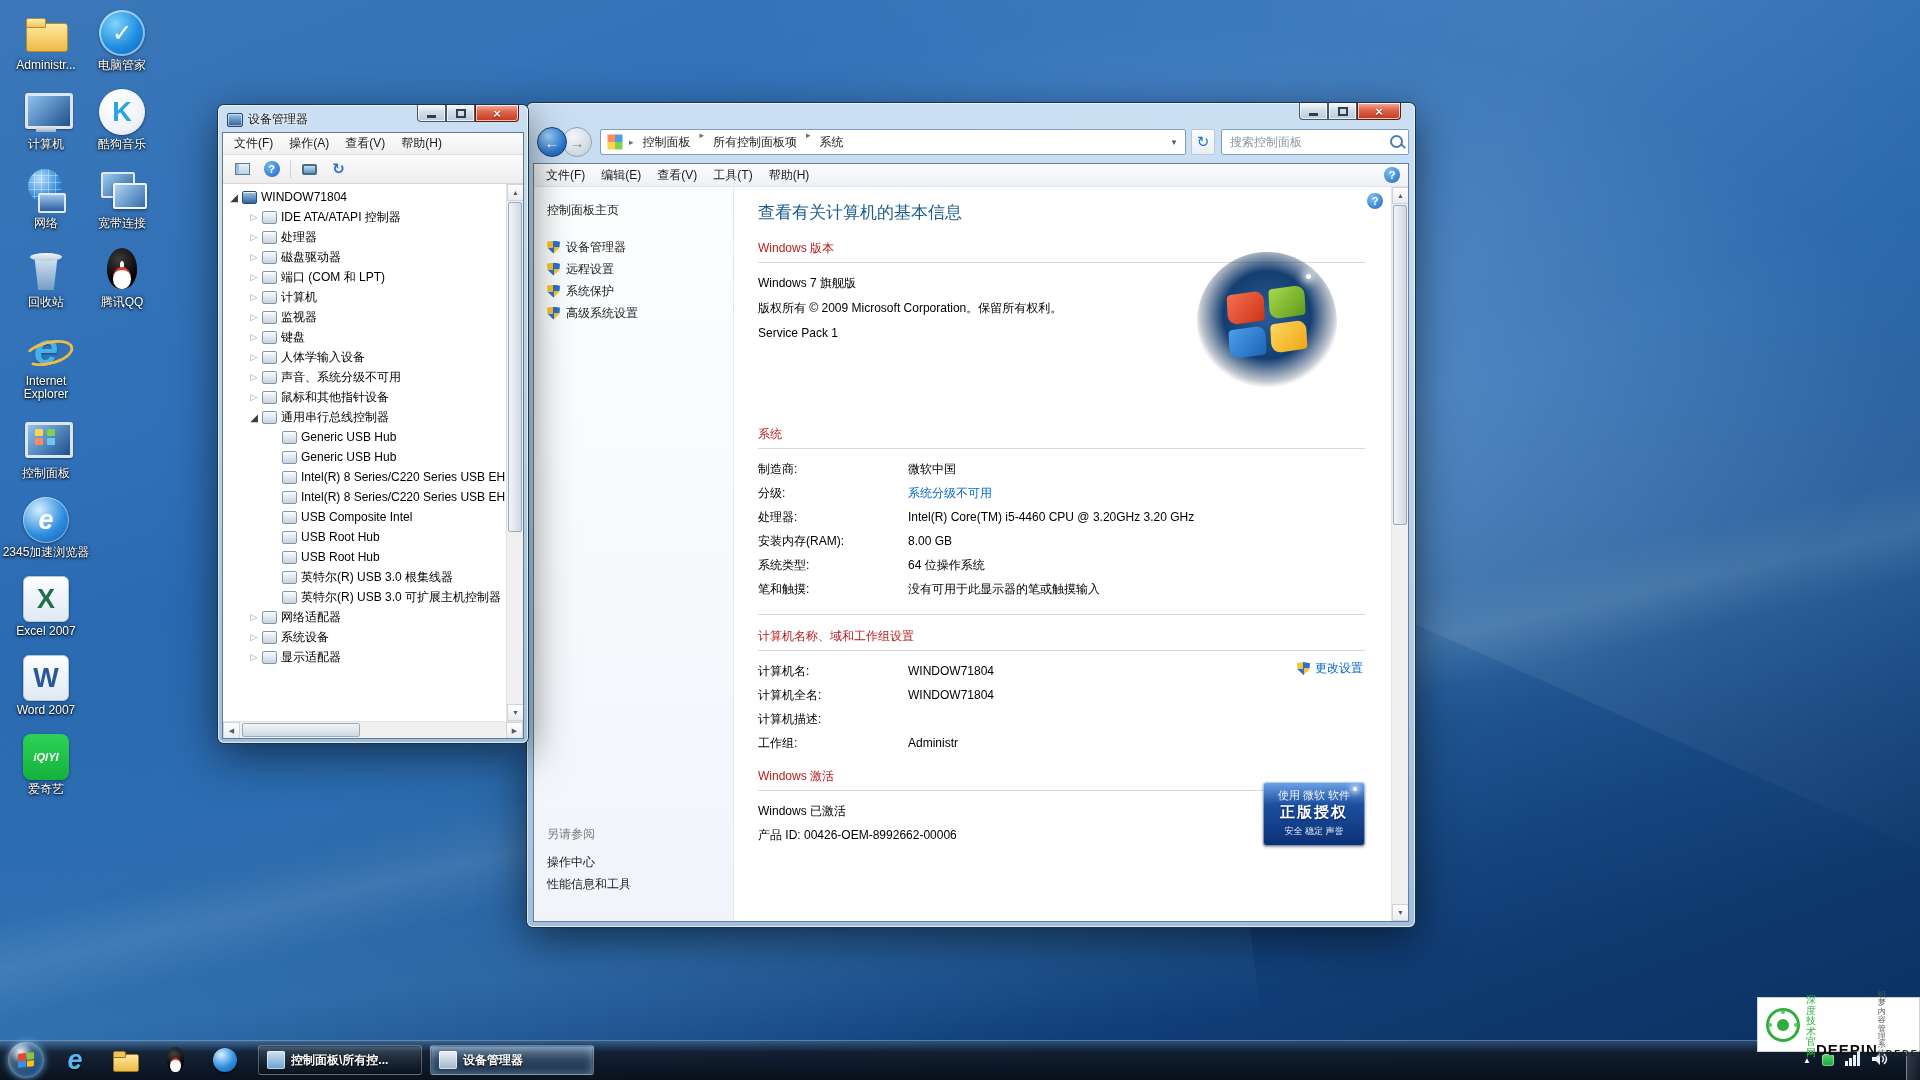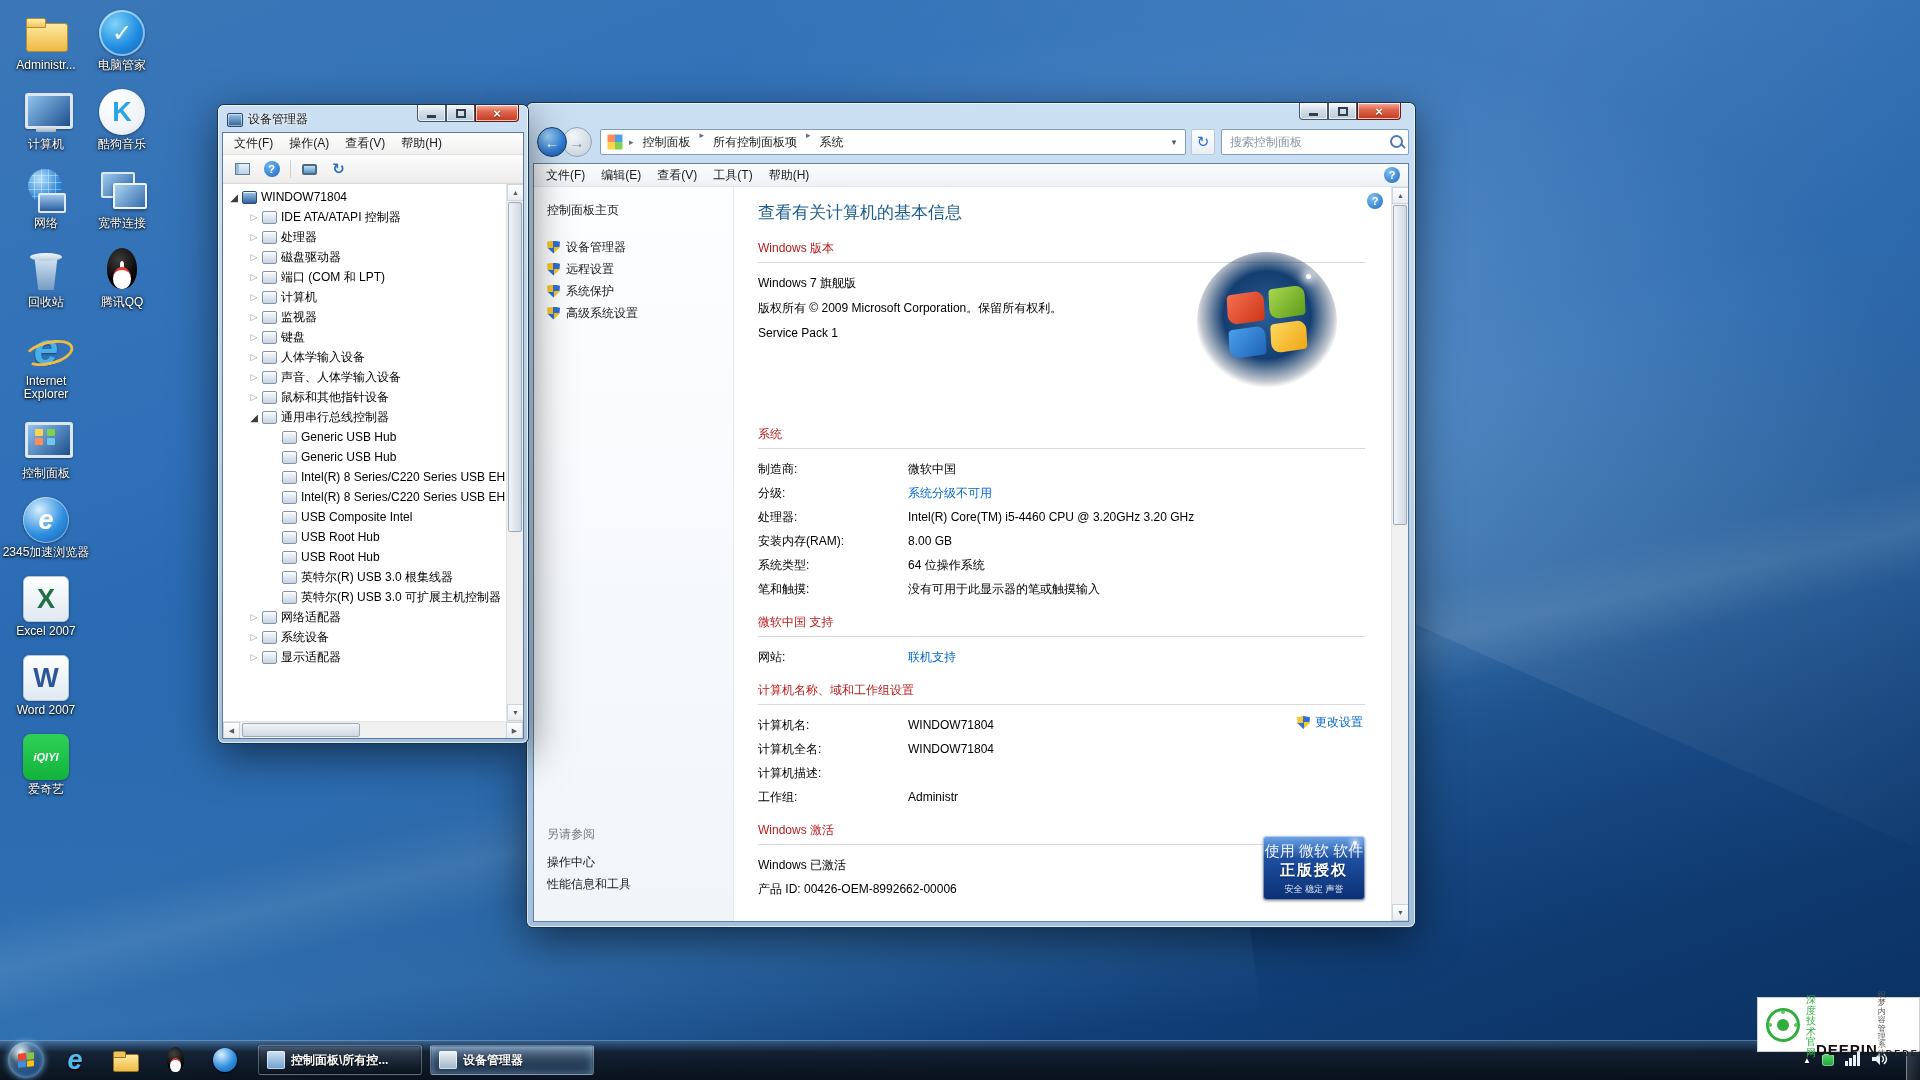--- a/index.html
+++ b/index.html
@@ -150,21 +150,21 @@
 .winlogo::after{content:"";position:absolute;right:26px;top:22px;width:5px;height:5px;border-radius:50%;background:#fff;box-shadow:0 0 8px 3px rgba(255,255,255,.9);}
 .inforow{display:flex;height:24px;align-items:center;}
 .ilabel{width:150px;flex:none;color:#000;}
 .ivalue{color:#000;white-space:nowrap;overflow:hidden;text-overflow:ellipsis;}
 .link{color:#0066cc;cursor:pointer;}
 .sec-names{position:relative;}
 .change-settings{position:absolute;right:2px;top:32px;display:flex;align-items:center;gap:5px;}
 .sec-activation{position:relative;margin-bottom:0;}
 .act-line{height:24px;line-height:24px;color:#000;}
 .badge{position:absolute;right:0;top:14px;width:102px;height:64px;border-radius:4px;background:linear-gradient(180deg,#6ea6e8,#1d4fa0 35%,#0b2f74);box-shadow:inset 0 0 0 1px rgba(255,255,255,.45),0 1px 3px rgba(0,0,0,.4);color:#fff;text-align:center;padding-top:6px;}
-.badge .b1{font-size:15px;opacity:.92;}
+.badge .b1{font-size:11px;opacity:.92;}
 .badge .b2{font-size:15px;font-weight:bold;letter-spacing:2px;text-shadow:0 1px 2px #03205c;}
 .badge .b3{font-size:9px;opacity:.92;margin-top:3px;}
 .badge::after{content:"";position:absolute;right:8px;top:5px;width:4px;height:4px;border-radius:50%;background:#fff;box-shadow:0 0 6px 2px rgba(255,255,255,.9);}
 
 
 .taskbar{position:absolute;left:0;right:0;bottom:0;height:40px;z-index:50;display:flex;align-items:center;
  background:linear-gradient(180deg,rgba(90,120,150,.38),rgba(18,28,42,.90) 30%,rgba(8,14,22,.94));box-shadow:inset 0 1px 0 rgba(255,255,255,.22);}
 .orb{width:36px;height:36px;border-radius:50%;margin:0 6px 0 8px;position:relative;flex:none;
  background:radial-gradient(circle at 35% 28%,rgba(255,255,255,.95),rgba(140,200,245,.4) 32%,rgba(25,80,140,.95) 72%,#0a2c55);
  box-shadow:0 0 7px rgba(130,205,255,.8),inset 0 0 5px rgba(255,255,255,.55);}
@@ -364,21 +364,21 @@
               <span class="tlbl">键盘</span>
             </div>
             <div class="trow" style="padding-left: 24px;">
               <span class="exp">▷</span>
               <span class="ticon t-hid-device"></span>
               <span class="tlbl">人体学输入设备</span>
             </div>
             <div class="trow" style="padding-left: 24px;">
               <span class="exp">▷</span>
               <span class="ticon t-sound-device"></span>
-              <span class="tlbl">声音、人体学输入设备</span>
+              <span class="tlbl">声音、系统分级不可用</span>
             </div>
             <div class="trow" style="padding-left: 24px;">
               <span class="exp">▷</span>
               <span class="ticon t-mouse-device"></span>
               <span class="tlbl">鼠标和其他指针设备</span>
             </div>
             <div class="trow" style="padding-left: 24px;">
               <span class="exp open">◢</span>
               <span class="ticon t-usb-controller"></span>
               <span class="tlbl">通用串行总线控制器</span>
@@ -584,28 +584,21 @@
                   <span class="ivalue">64 位操作系统</span>
                 </div>
                 <div class="inforow">
                   <span class="ilabel">笔和触摸:</span>
                   <span class="ivalue">没有可用于此显示器的笔或触摸输入</span>
                 </div>
               </div>
           </div>
 
           <div class="sec">
-            <div class="sec-hdr">微软中国 支持</div>
             <div class="rule"></div>
-            <div>
-                <div class="inforow">
-                  <span class="ilabel">网站:</span>
-                  <span class="ivalue link">联机支持</span>
-                </div>
-              </div>
           </div>
 
           <div class="sec sec-names">
             <div class="sec-hdr">计算机名称、域和工作组设置</div>
             <div class="rule"></div>
             <div>
                 <div class="inforow">
                   <span class="ilabel">计算机名:</span>
                   <span class="ivalue">WINDOW71804</span>
                 </div>

